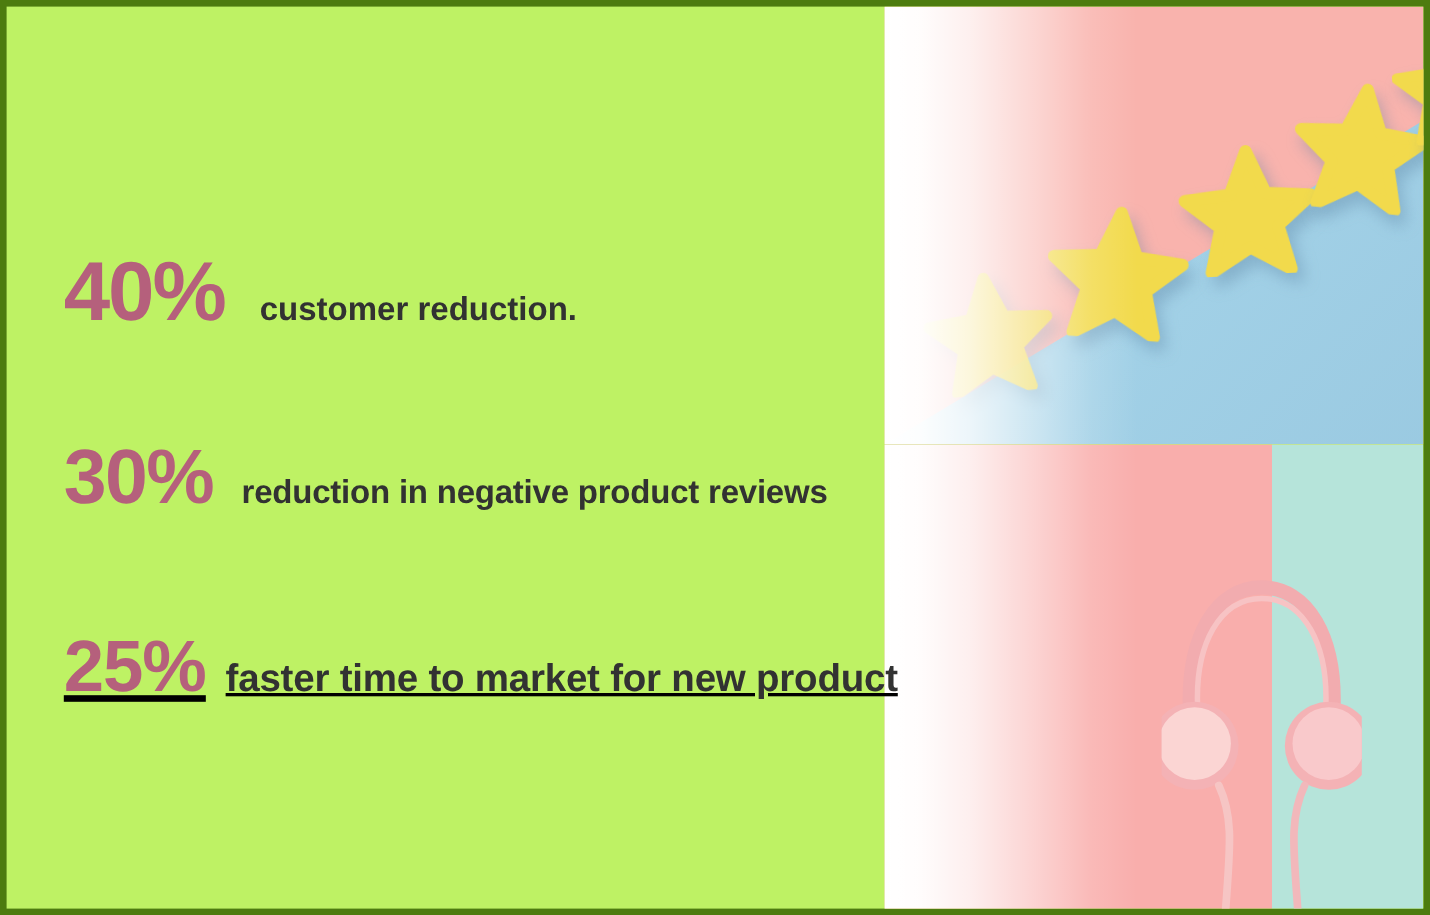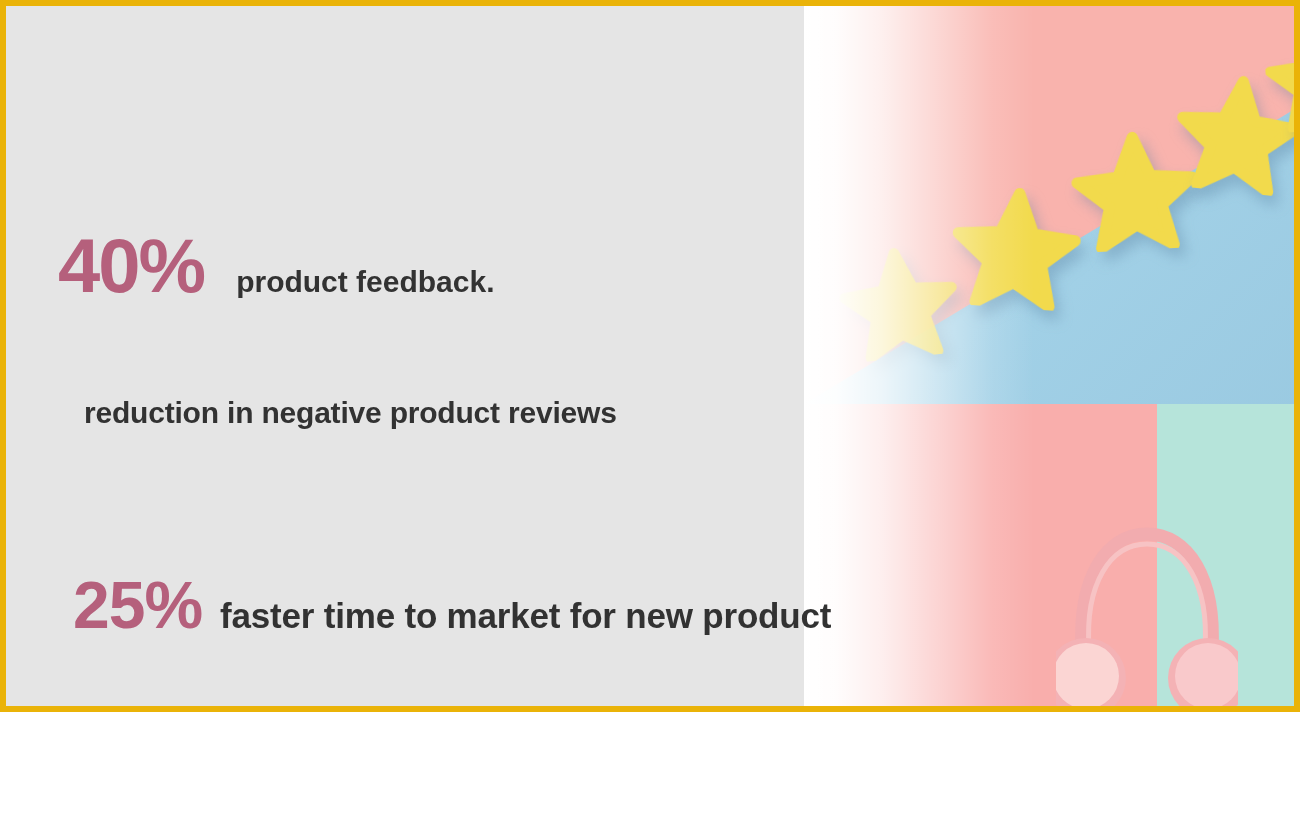--- a/index.html
+++ b/index.html
@@ -8,23 +8,23 @@
     width: 1300px;
     height: 832px;
     background: #ffffff;
     font-family: "Liberation Sans", sans-serif;
     overflow: hidden;
   }
 
   #slide {
     position: relative;
     width: 1300px;
-    height: 712px;
-    background: #e5e5e5;
-    border: 6px solid #eab308;
+    height: 832px;
+    background: #bef264;
+    border: 6px solid #4d7c0f;
     overflow: hidden;
   }
 
   
   .stats-column {
     position: absolute;
     left: 0;
     top: 0;
     width: 810px;
     height: 100%;
@@ -33,21 +33,21 @@
 
   .stat-row {
     position: absolute;
     display: flex;
     align-items: baseline;
     white-space: nowrap;
   }
 
   .stat-row.r0 { left: 52px; top: 222px; }
   .stat-row.r1 { left: 52px; top: 392px; }
-  .stat-row.r2 { left: 67px; top: 566px; }
+  .stat-row.r2 { left: 52px; top: 566px; text-decoration: underline; }
 
   .stat-value {
     color: #b5607c;
     font-family: "Liberation Sans", sans-serif;
     font-weight: 700;
     letter-spacing: -1px;
     line-height: 1;
   }
 
   .r0 .stat-value { font-size: 76px; letter-spacing: -2px; }
@@ -212,24 +212,25 @@
       </div>
 
       <div class="fade-left"></div>
     </div>
   </div>
 
   <div class="stats-column">
 
     <div class="stat-row r0">
       <span class="stat-value">40%</span>
-      <span class="stat-label">product feedback.</span>
+      <span class="stat-label">customer reduction.</span>
     </div>
 
     <div class="stat-row r1">
+      <span class="stat-value">30%</span>
       <span class="stat-label">reduction in negative product reviews</span>
     </div>
 
     <div class="stat-row r2">
       <span class="stat-value">25%</span>
       <span class="stat-label">faster time to market for new product</span>
     </div>
 
   </div>
 </div>

